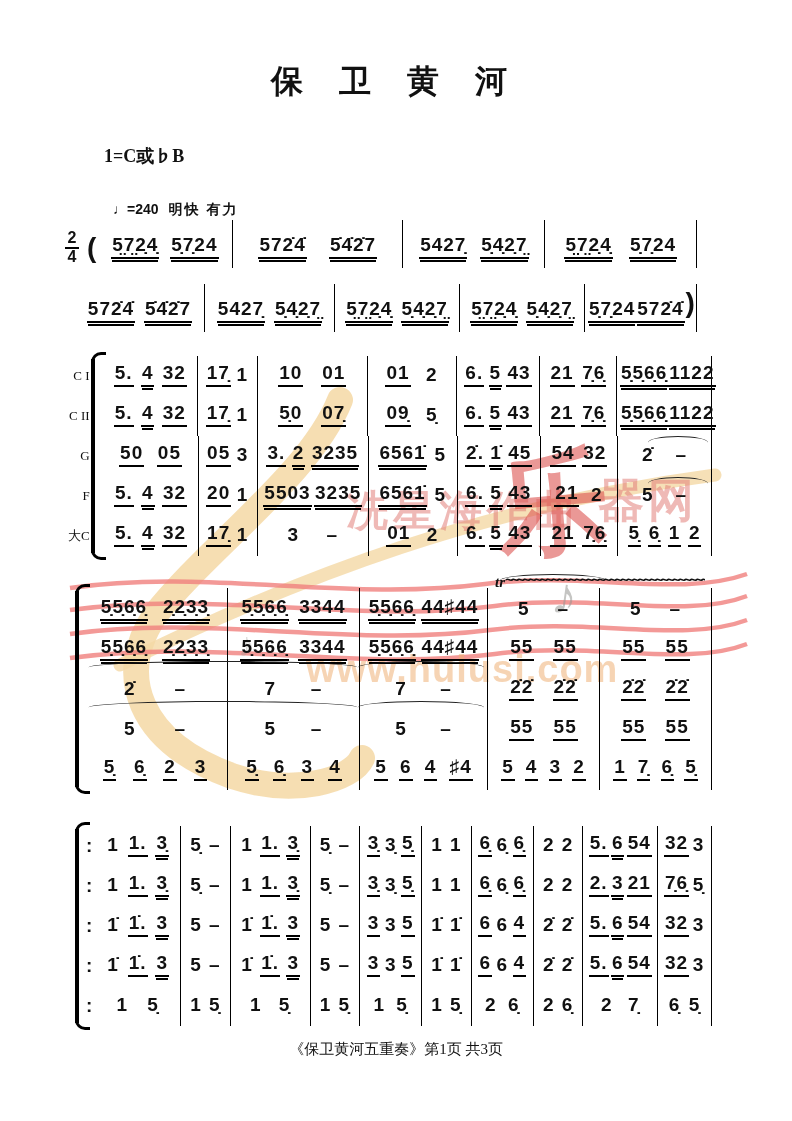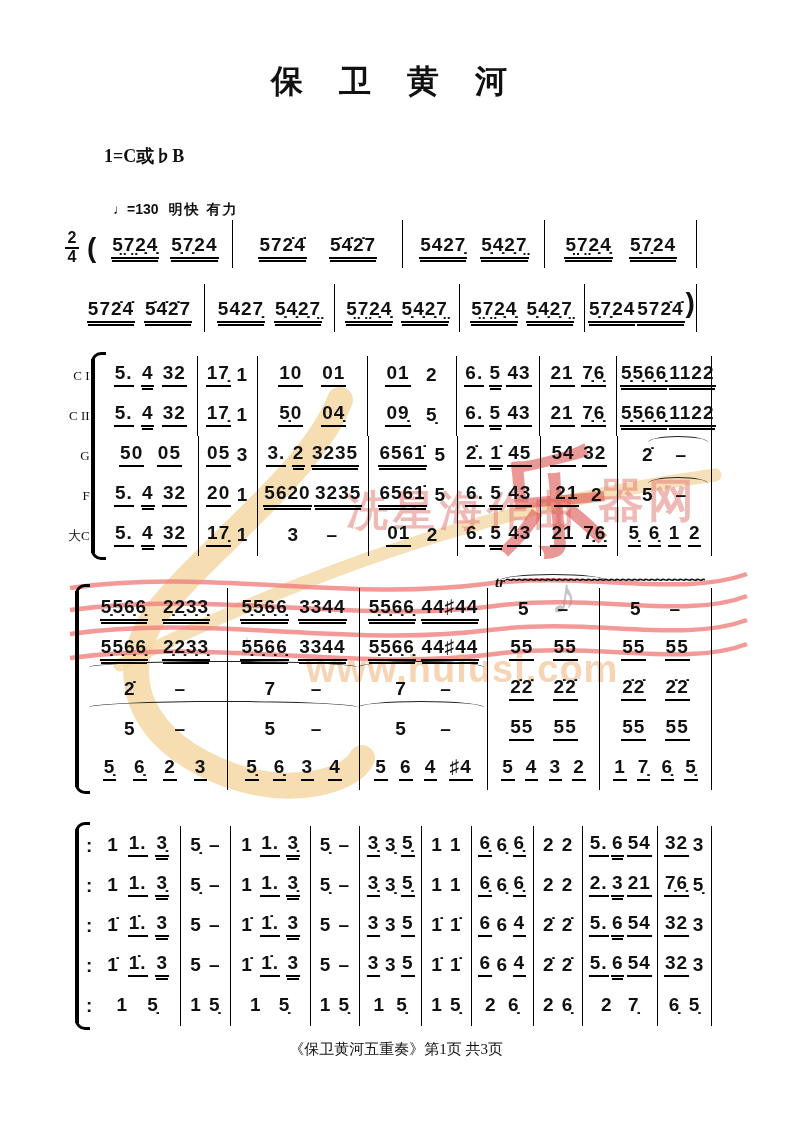--- a/index.html
+++ b/index.html
@@ -94,21 +94,21 @@
     <path d="M 15 74 C 150 54, 295 88, 435 70 C 535 57, 628 84, 692 60" fill="none" stroke="rgba(240,128,125,0.8)" stroke-width="4.5"></path>
     <path d="M 15 98 C 160 78, 300 112, 440 94 C 540 81, 630 108, 692 84" fill="none" stroke="rgba(240,128,125,0.8)" stroke-width="4.5"></path>
   </svg>
   <div class="wm wm-note" style="top:566px;left:552px;transform:rotate(8deg);">♪</div>
   <div class="wm wm-note" style="top:625px;left:238px;font-size:34px;opacity:.6;">♪</div>
   <div class="wm wm-url">www.hulusi.com</div>
 
   <div class="title">保 卫 黄 河</div>
   <div class="key-sig">1=C或♭B</div>
   <div class="tempo">
-    <span>♩=130</span><span class="words">明快 有力</span>
+    <span>♩=240</span><span class="words">明快 有力</span>
   </div>
 
   <div class="intro-line" id="intro-line-0">
     <div class="meter">
       <div class="num">2</div>
       <div><span class="den">4</span></div>
     </div>
     <span class="paren">(</span>
     <div class="measures" id="intro-measures-0" style="display:flex;align-items:stretch;height:100%;">
         <div class="measure" style="width: 136px;">
@@ -200,21 +200,21 @@
             <span class="g u1">5.</span>
             <span class="g u2">4</span>
             <span class="g u1">32</span>
           </div>
           <div class="measure" style="width: 60px;">
             <span class="g u1">17̣</span>
             <span class="g u0">1</span>
           </div>
           <div class="measure" style="width: 112px;">
             <span class="g u1">5̣0</span>
-            <span class="g u1">04̣</span>
+            <span class="g u1">07̣</span>
           </div>
           <div class="measure" style="width: 90px;">
             <span class="g u1">09̣</span>
             <span class="g u0">5̣</span>
           </div>
           <div class="measure" style="width: 84px;">
             <span class="g u1">6.</span>
             <span class="g u2">5</span>
             <span class="g u1">43</span>
           </div>
@@ -267,21 +267,21 @@
           <div class="measure" style="width: 96px;">
             <span class="g u1">5.</span>
             <span class="g u2">4</span>
             <span class="g u1">32</span>
           </div>
           <div class="measure" style="width: 60px;">
             <span class="g u1">20</span>
             <span class="g u0">1</span>
           </div>
           <div class="measure" style="width: 112px;">
-            <span class="g u2">5620</span>
+            <span class="g u2">5503</span>
             <span class="g u2">3235</span>
           </div>
           <div class="measure" style="width: 90px;">
             <span class="g u2">6561̇</span>
             <span class="g u0">5</span>
           </div>
           <div class="measure" style="width: 84px;">
             <span class="g u1">6.</span>
             <span class="g u2">5</span>
             <span class="g u1">43</span>

